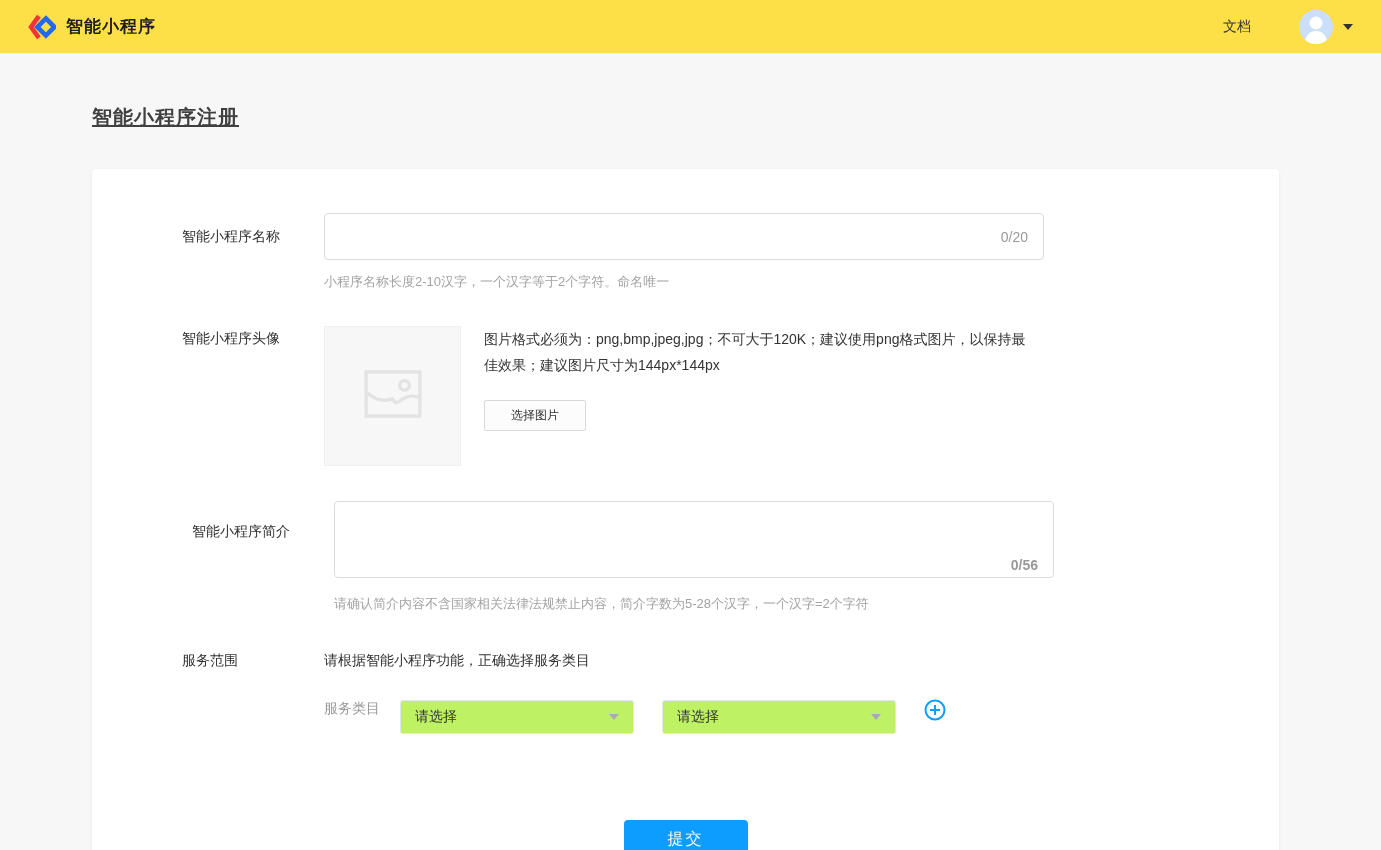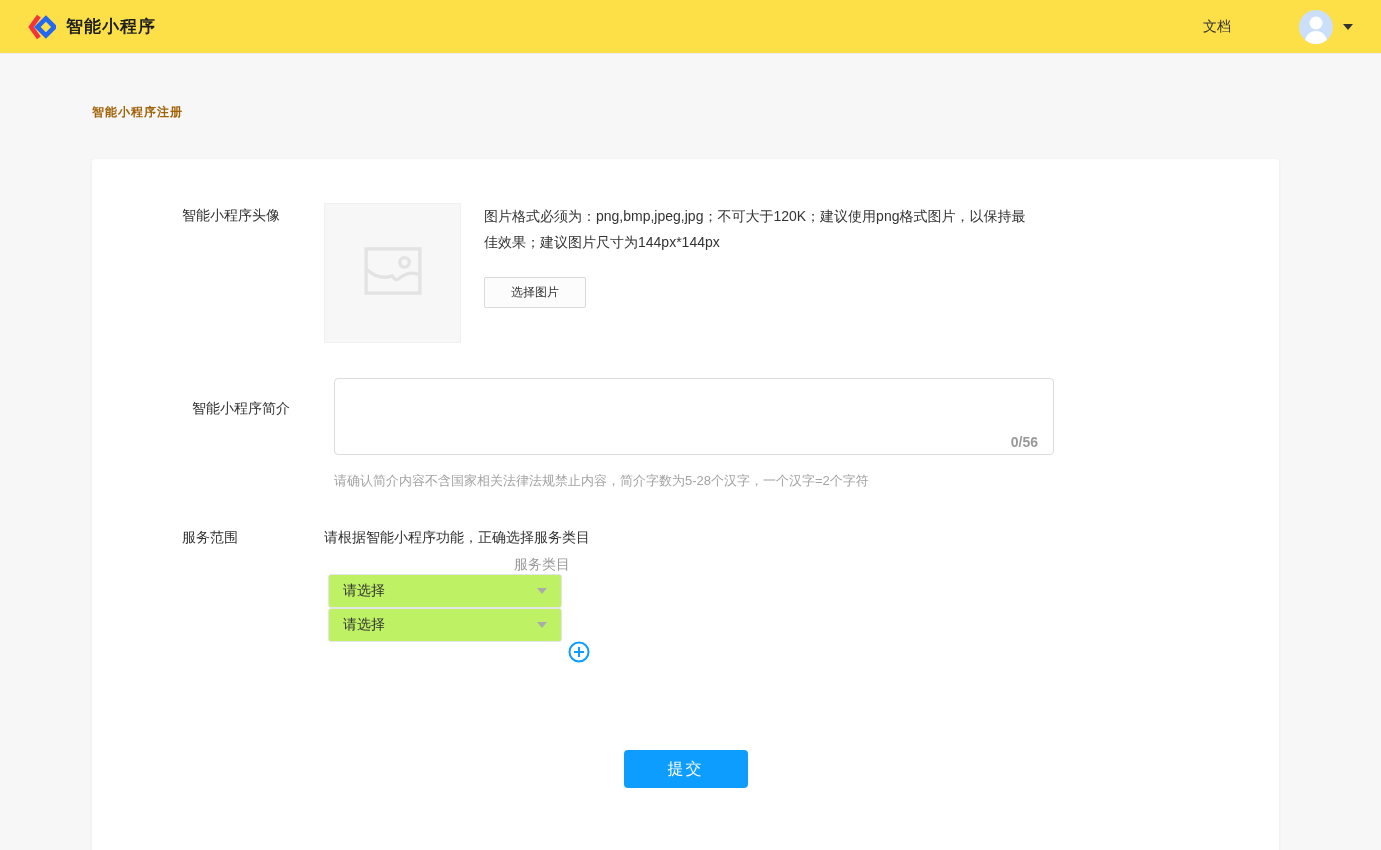--- a/index.html
+++ b/index.html
@@ -25,21 +25,21 @@
     margin-left: 10px;
     font-size: 17px;
     font-weight: bold;
     color: #1f1f1f;
     letter-spacing: 1px;
   }
   .header-right { margin-left: auto; display: flex; align-items: center; }
   .doc-link {
     font-size: 14px;
     color: #333;
-    margin-right: 68px;
+    margin-right: 48px;
     cursor: pointer;
     text-decoration: none;
     text-align: right;
   }
   .avatar {
     width: 34px; height: 34px;
     border-radius: 50%;
     background: #cbdffa;
     overflow: hidden;
     position: relative;
@@ -50,24 +50,25 @@
     width: 0; height: 0;
     margin-left: 10px;
     border-left: 5px solid transparent;
     border-right: 5px solid transparent;
     border-top: 6px solid #333;
     cursor: pointer;
   }
   
   .page-title {
     margin: 50px 0 0 92px;
-    font-size: 12px;
+    font-size: 20px;
     font-weight: bold;
-    color: #a16207;
+    color: #404040;
     letter-spacing: 1px;
+    text-decoration: underline;
   }
   .card {
     margin: 38px 0 0 92px;
     width: 1187px;
     height: 740px;
     background: #ffffff;
     border-radius: 4px;
     box-shadow: 0 1px 4px rgba(0,0,0,0.05);
     padding-top: 44px;
   }
@@ -137,21 +138,21 @@
     background: #fcfcfc;
     border: 1px solid #d9d9d9;
     border-radius: 2px;
     font-size: 12px;
     color: #333;
     cursor: pointer;
     font-family: "Liberation Sans", sans-serif;
   }
   
   .scope-instruction { font-size: 14px; color: #333; padding-top: 4px; }
-  .category-row { display: flex; align-items: flex-end; margin-top: 9px; flex-direction: column; }
+  .category-row { display: flex; align-items: flex-start; margin-top: 30px; }
   .category-label { font-size: 14px; color: #999; margin-right: 20px; }
   .select {
     width: 234px; height: 34px;
     background: #bef264;
     border: 1px solid #e3e5e8;
     border-radius: 3px;
     display: flex; align-items: center; justify-content: space-between;
     padding: 0 14px;
     margin-right: 28px;
     cursor: pointer;
@@ -207,20 +208,30 @@
       </span>
     </div>
     <div class="caret-down"></div>
   </div>
 </div>
 
 <div class="page-title">智能小程序注册</div>
 
 <div class="card">
 
+  <div class="form-row">
+    <div class="row-label center47">智能小程序名称</div>
+    <div>
+      <div class="input-wrap">
+        <input class="text-input" type="text" value="" style="">
+        <span class="counter-mid">0/20</span>
+      </div>
+      <div class="field-help gap35">小程序名称长度2-10汉字，一个汉字等于2个字符。命名唯一</div>
+    </div>
+  </div>
 
   <div class="form-row gap35">
     <div class="row-label pt2">智能小程序头像</div>
     <div class="avatar-upload">
       <div class="img-placeholder">
         <span>
           <svg width="58" height="48" viewBox="0 0 60 50">
             <rect x="2" y="2" width="56" height="46" fill="none" stroke="#e3e3e3" stroke-width="3.5"></rect>
             <circle cx="42" cy="16" r="5" fill="none" stroke="#e3e3e3" stroke-width="3.5"></circle>
             <path d="M2 23 Q 15 35 29 30 Q 33 36 36 33 Q 47 24 58 29" fill="none" stroke="#e3e3e3" stroke-width="3.5"></path>

